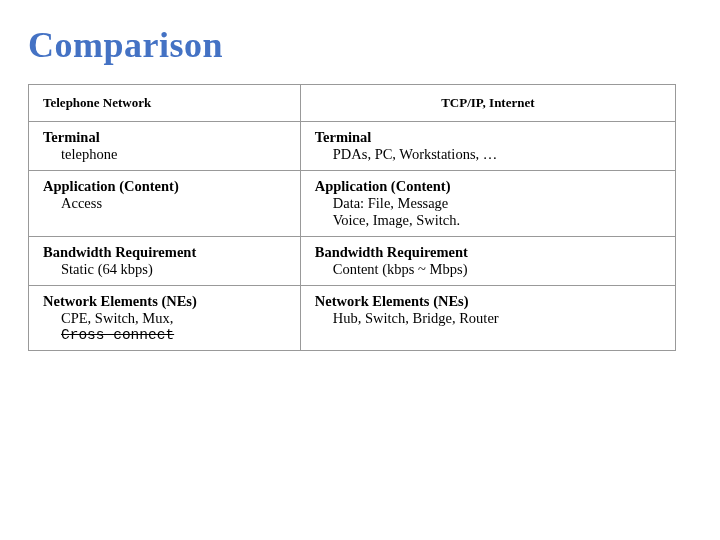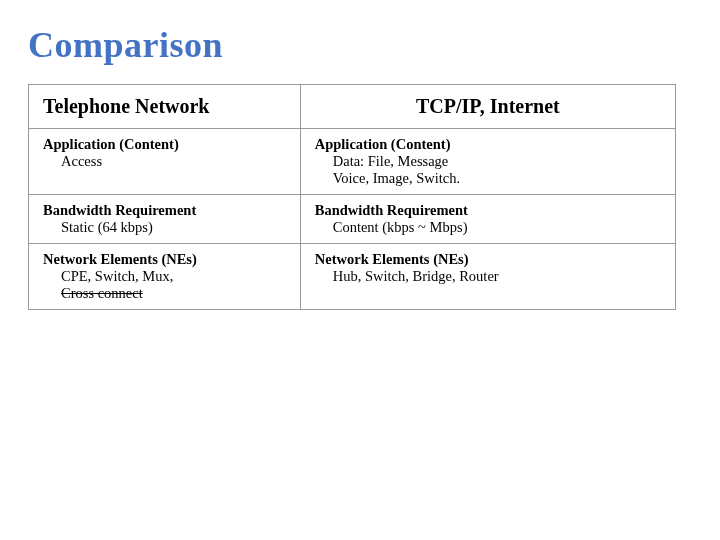--- a/index.html
+++ b/index.html
@@ -22,21 +22,21 @@
     }
     table {
       width: 100%;
       border-collapse: collapse;
       font-size: 14.5px;
     }
     thead tr th {
       border: 1.5px solid #999;
       padding: 10px 14px;
       text-align: center;
-      font-size: 20px;
+      font-size: 13px;
       font-weight: bold;
       background: #ffffff;
     }
     thead tr th:first-child {
       text-align: left;
       width: 42%;
     }
     tbody tr td {
       border: 1.5px solid #999;
       padding: 7px 14px;
@@ -45,35 +45,46 @@
     .row-header {
       font-weight: bold;
       display: block;
     }
     .row-sub {
       display: block;
       padding-left: 18px;
     }
     .strikethrough {
       text-decoration: line-through;
+      font-family: Liberation Mono, monospace;
     }
   </style>
 </head>
 <body>
 
 <div class="page">
   <div class="title">Comparison</div>
   <table>
     <thead>
       <tr>
         <th>Telephone Network</th>
         <th>TCP/IP, Internet</th>
       </tr>
     </thead>
     <tbody id="table-body">
+    <tr>
+          <td>
+            <span class="row-header">Terminal</span>
+            <span class="row-sub">telephone</span>
+          </td>
+          <td>
+            <span class="row-header">Terminal</span>
+            <span class="row-sub">PDAs, PC, Workstations, …</span>
+          </td>
+        </tr>
         <tr>
           <td>
             <span class="row-header">Application (Content)</span>
             <span class="row-sub">Access</span>
           </td>
           <td>
             <span class="row-header">Application (Content)</span>
             <span class="row-sub">Data: File, Message</span>
             <span class="row-sub">Voice, Image, Switch.</span>
           </td>

